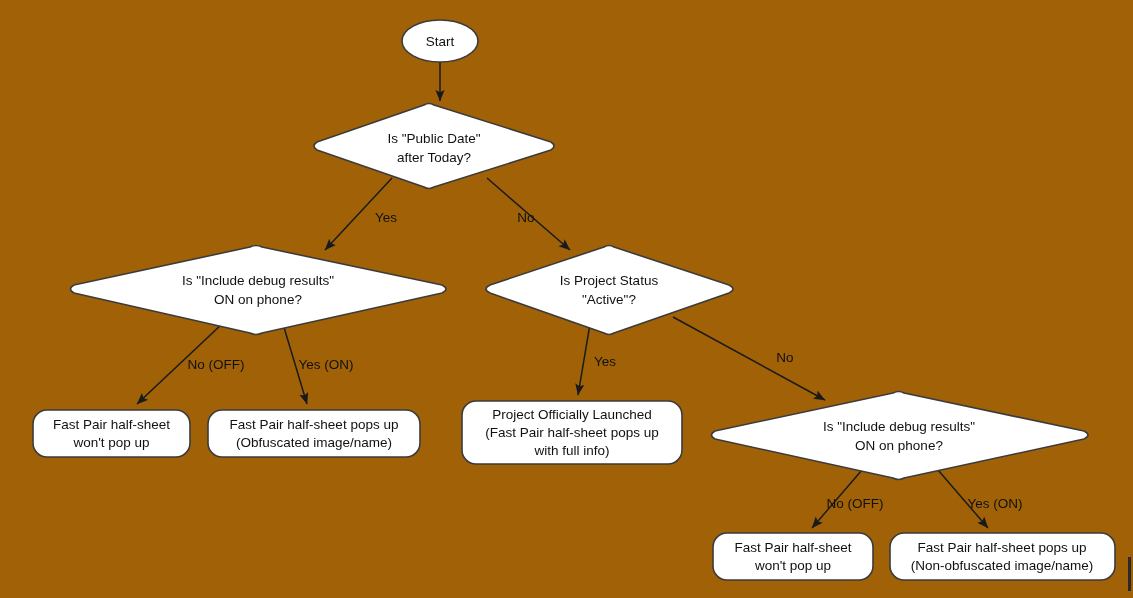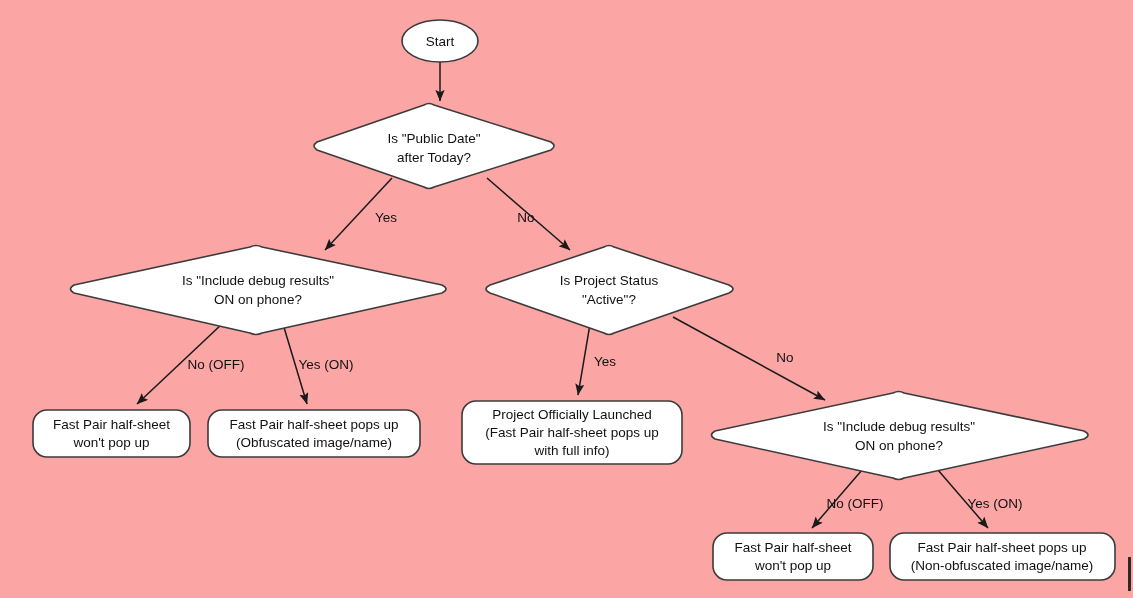--- a/index.html
+++ b/index.html
@@ -7,21 +7,21 @@
     padding: 0;
     background: #ffffff;
   }
   body {
     font-family: "Liberation Sans", sans-serif;
   }
   #flow-root {
     position: relative;
     width: 1133px;
     height: 598px;
-    background: #fca5a5;
+    background: #a16207;
     overflow: hidden;
   }
   svg.flow-canvas {
     position: absolute;
     left: 0;
     top: 0;
     width: 1133px;
     height: 598px;
   }
   .shape-stroke {

